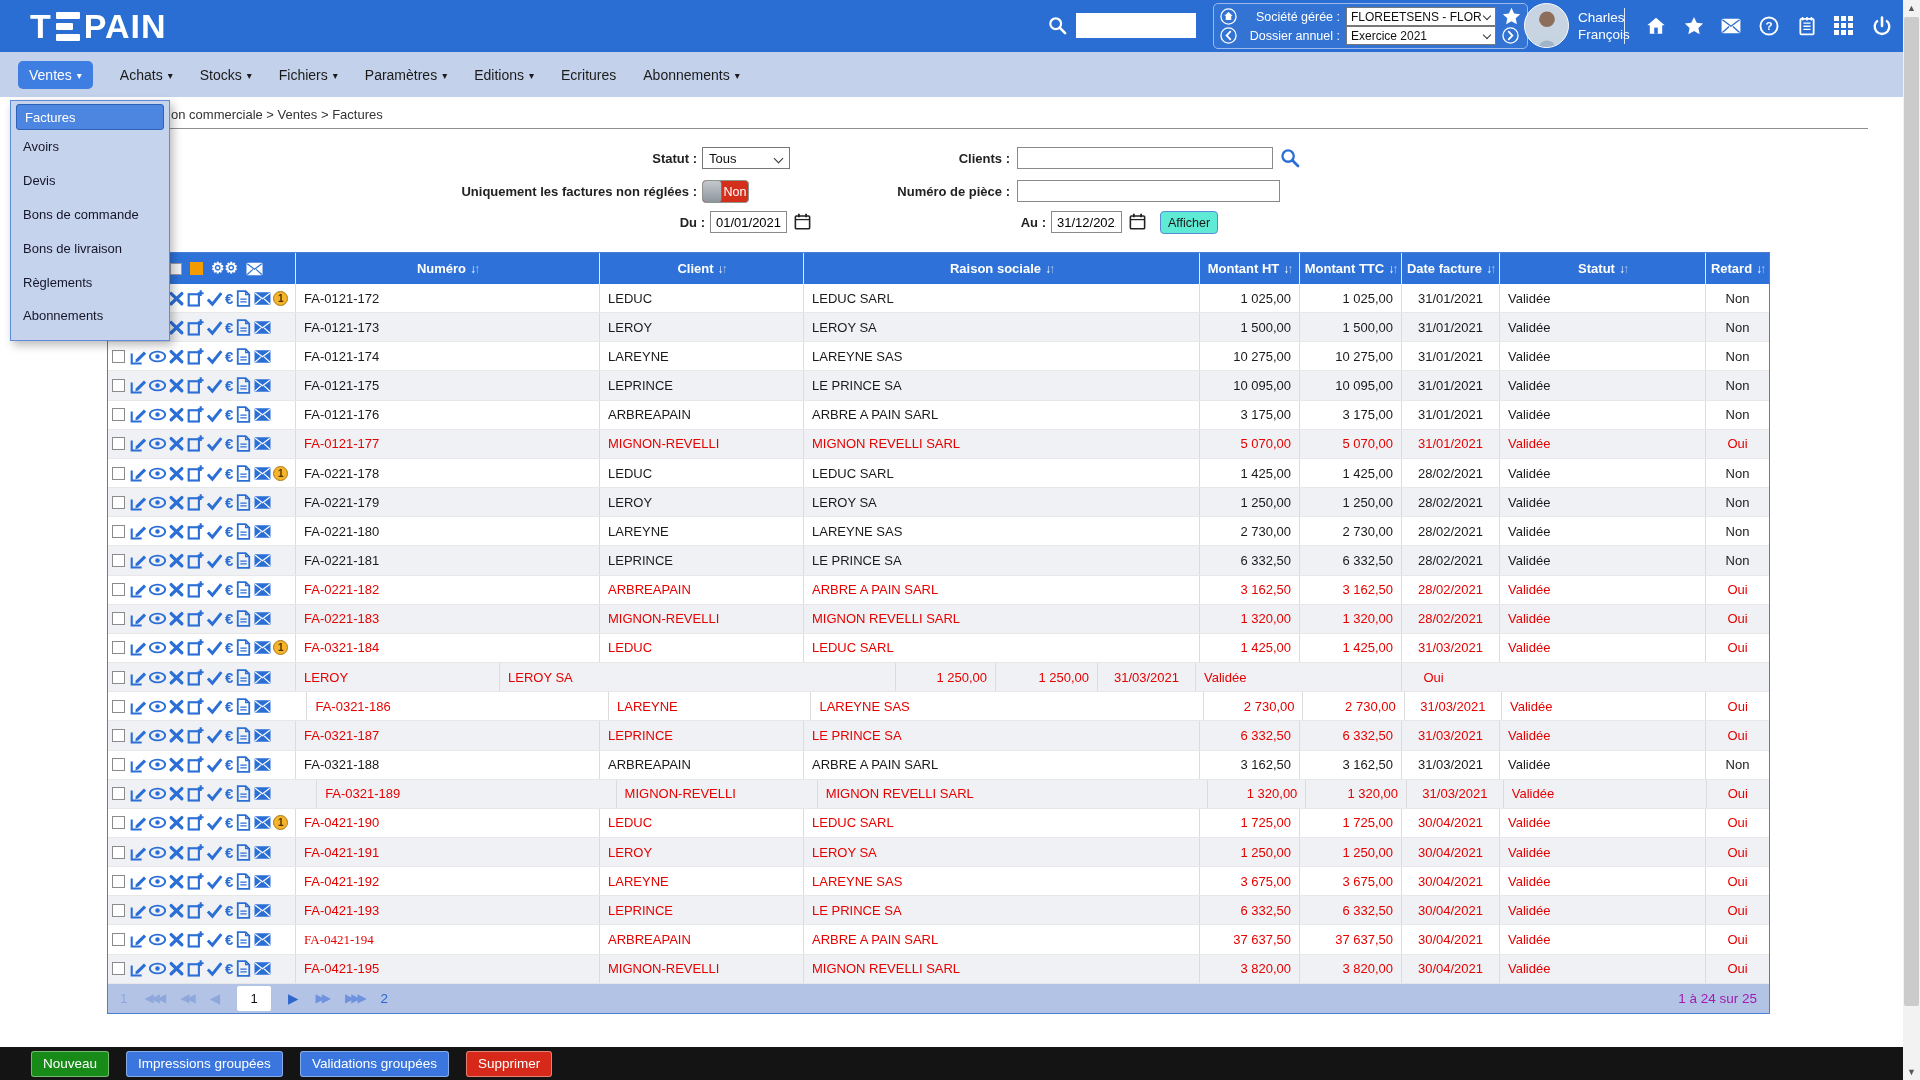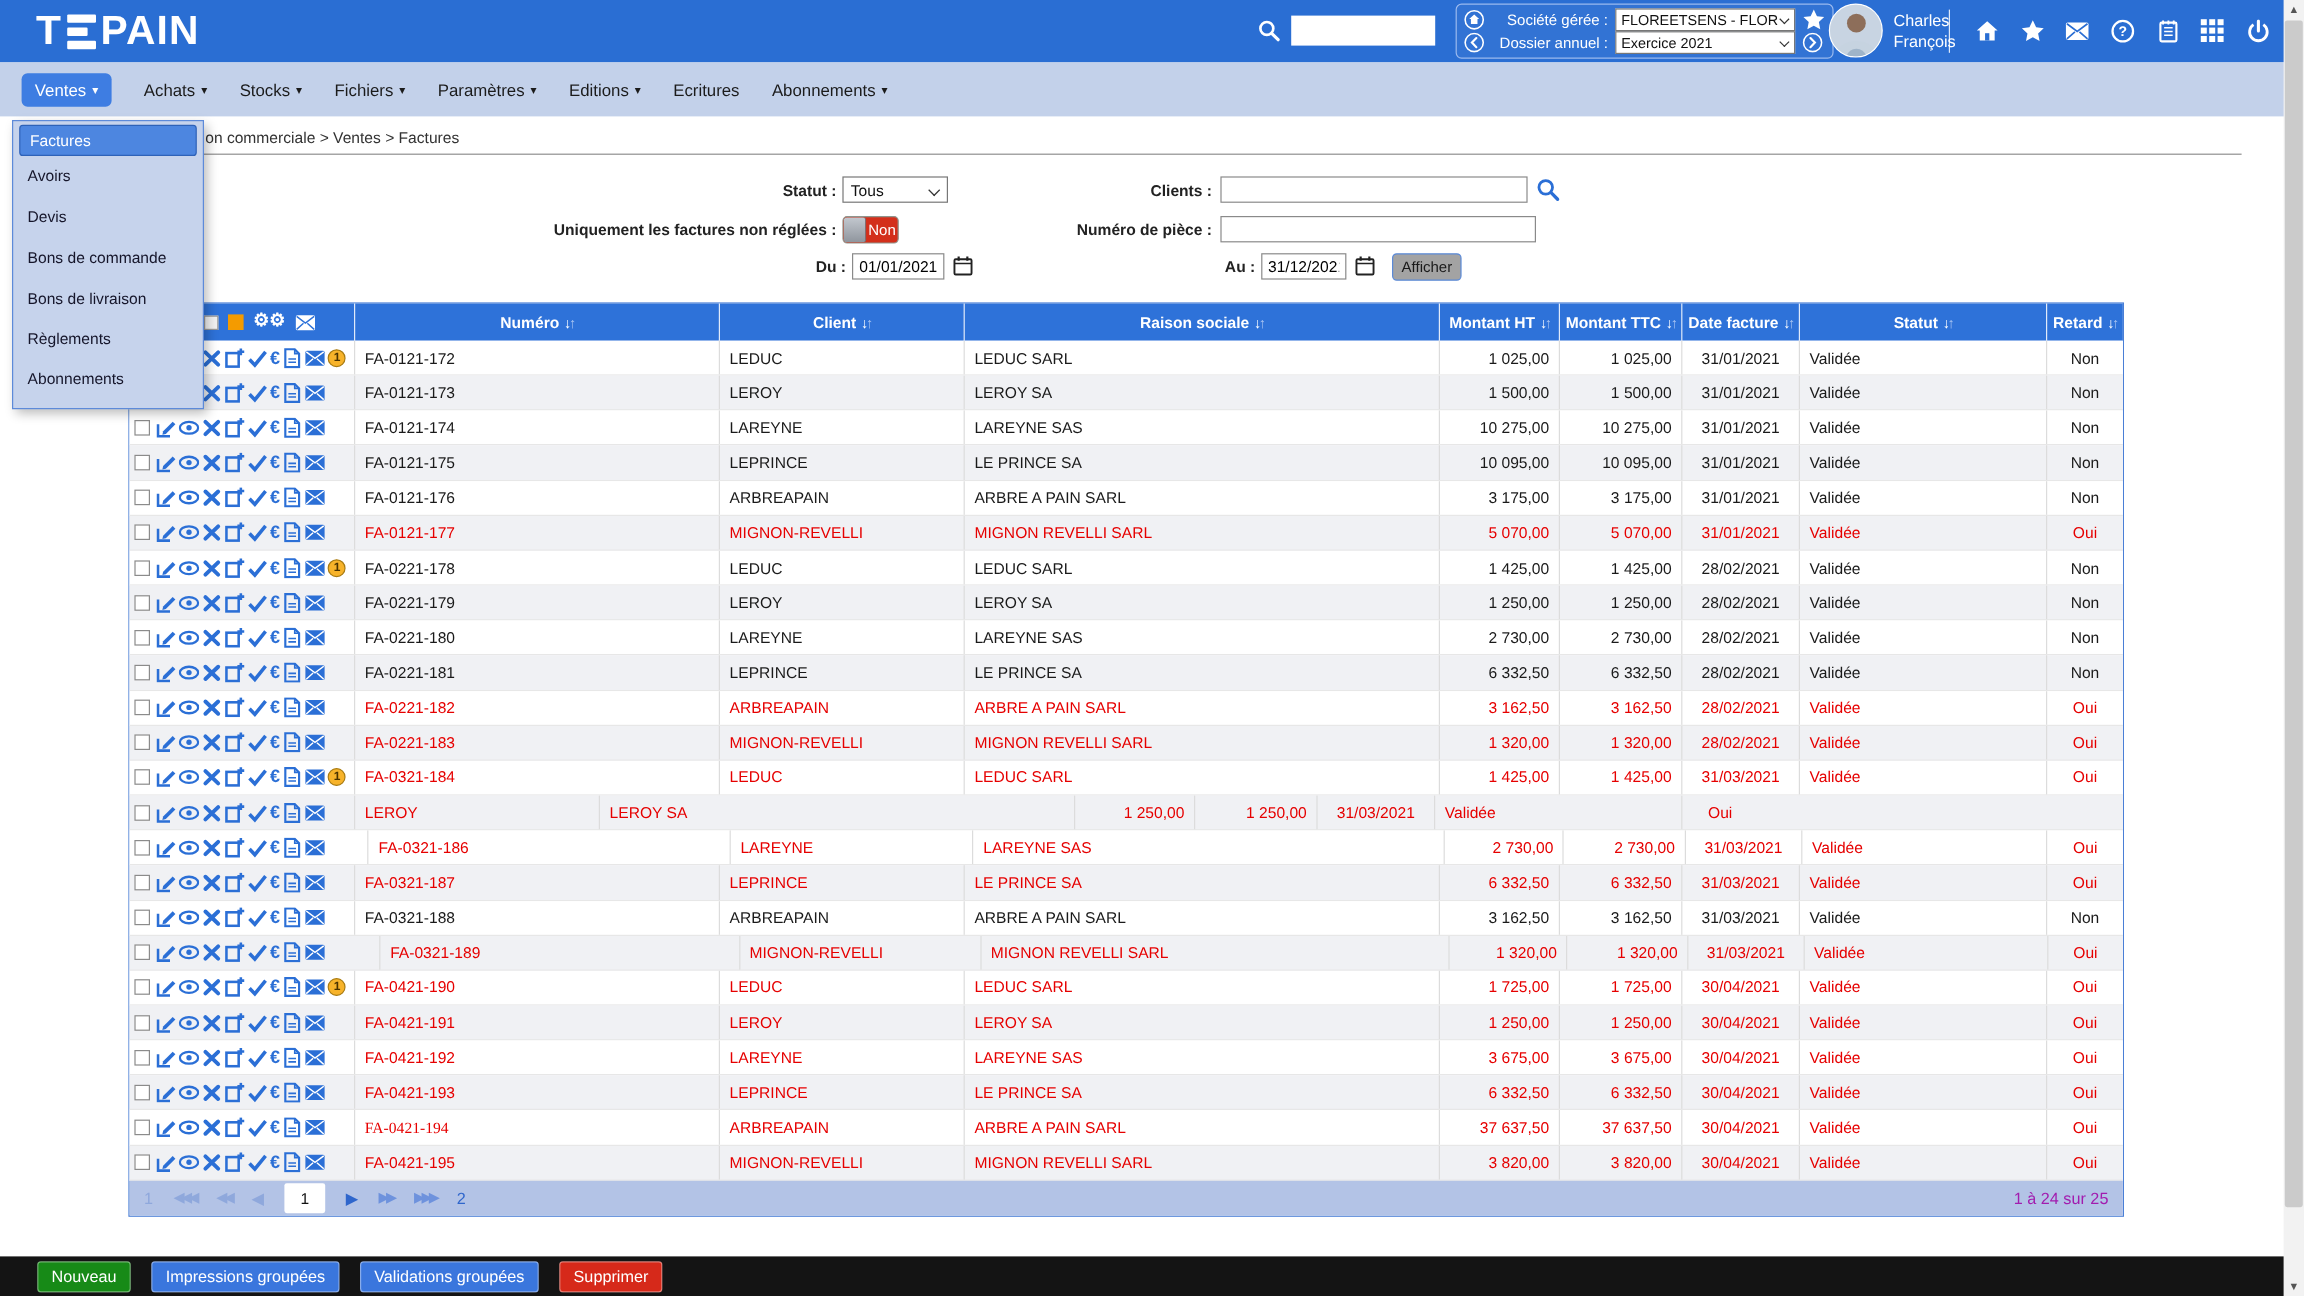--- a/index.html
+++ b/index.html
@@ -50,21 +50,21 @@
 
 .flabel{position:absolute;font-size:13px;font-weight:bold;color:#222;text-align:right;white-space:nowrap}
 .finput{position:absolute;height:22px;border:1px solid #8a8a8a;background:#fff;font-size:13px;padding:0 5px;outline:none}
 .fakesel{position:absolute;height:22px;border:1px solid #777;background:#fff;font-size:13px;color:#111;padding:3px 18px 0 6px;cursor:pointer}
 .fakesel::after{content:"";position:absolute;right:7px;top:7px;width:6px;height:6px;border-right:1.8px solid #333;border-bottom:1.8px solid #333;transform:rotate(45deg)}
 .fmag{position:absolute;width:20px;height:20px;color:#2b6fd6;display:inline-flex;cursor:pointer}
 .fcal{position:absolute;width:17px;height:17px;color:#222;display:inline-flex;cursor:pointer}
 .toggle{position:absolute;left:702px;top:180px;width:47px;height:23px;border-radius:4px;display:flex;cursor:pointer;overflow:hidden;border:1px solid #8f958d;background:#d32f1b}
 .knob{width:19px;background:linear-gradient(#c3c8cf,#8f959d);border-right:1px solid #70767e;border-radius:3px}
 .tlabel{flex:1;color:#fff;font-size:12.5px;display:flex;align-items:center;justify-content:center}
-.btn-afficher{position:absolute;left:1160px;top:211px;height:23px;background:#a3a3a3;border:1px solid #5b8ad8;border-radius:4px;font-size:12.5px;color:#1a1a1a;padding:0 7px;cursor:pointer;font-family:"Liberation Sans",sans-serif}
+.btn-afficher{position:absolute;left:1160px;top:211px;height:23px;background:#5eead4;border:1px solid #5b8ad8;border-radius:4px;font-size:12.5px;color:#1a1a1a;padding:0 7px;cursor:pointer;font-family:"Liberation Sans",sans-serif}
 
 
 .twrap{position:absolute;left:107px;top:252px;width:1663px;border:1px solid #4a7fd6;background:#fff}
 .thead{display:flex;height:31px;background:#2e72d9;color:#fff;font-size:13px;font-weight:bold}
 .hcell{display:flex;align-items:center;justify-content:center;gap:4px;border-left:1px solid rgba(255,255,255,.85);overflow:hidden;cursor:pointer}
 .hcell.first{border-left:none;justify-content:flex-start;padding-left:62px;gap:8px;cursor:default}
 .sort{letter-spacing:-2px;font-size:12px}
 .sort .dn{color:#fff}
 .sort .up{color:#a9c4f2}
 .sqw{width:12px;height:12px;background:#f2f2f2;border:1px solid #9a9a9a;display:inline-block}

